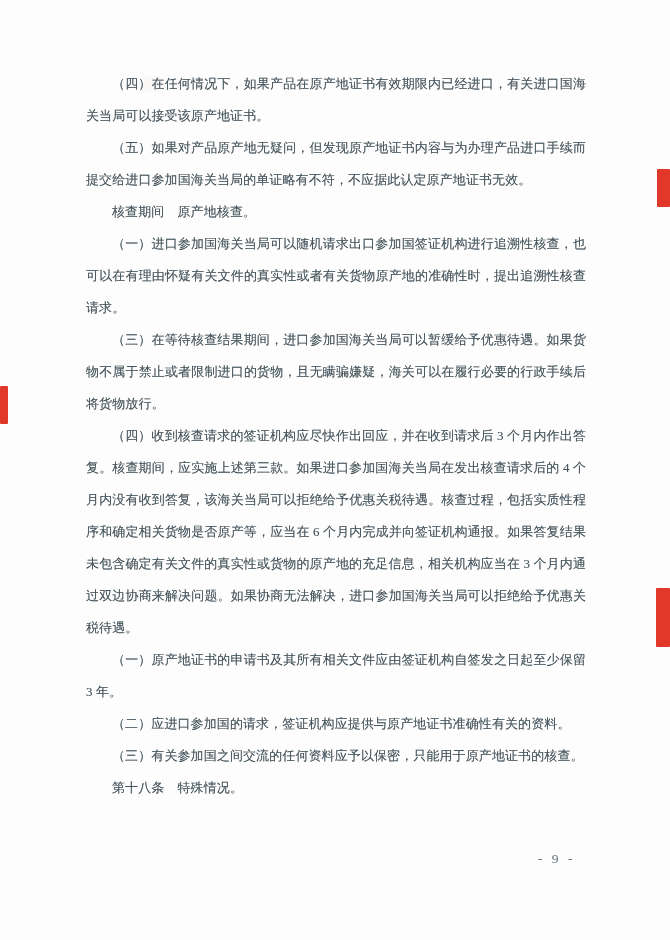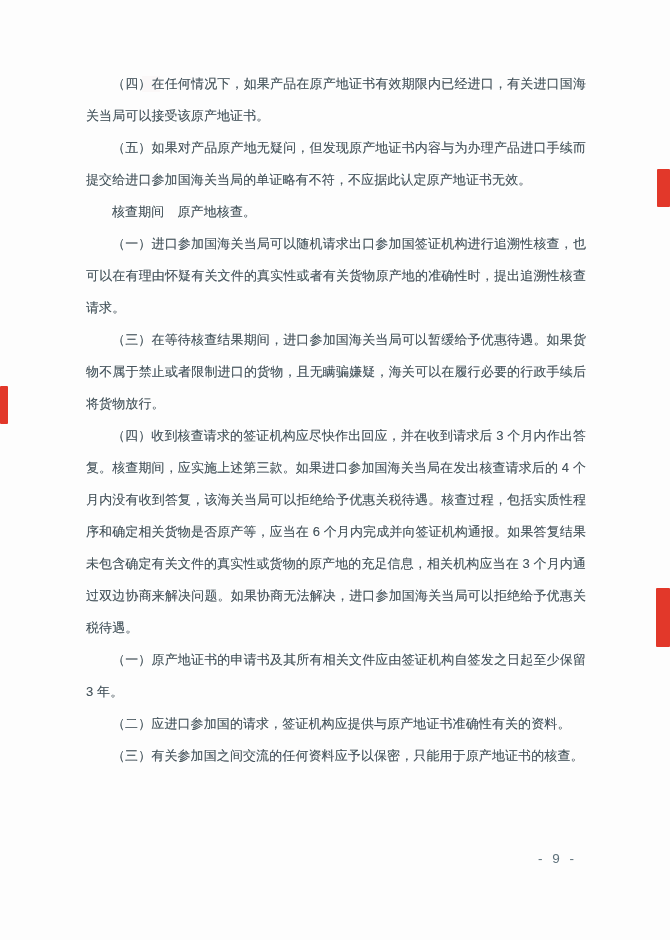--- a/index.html
+++ b/index.html
@@ -2,21 +2,21 @@
 <html><head>
 <meta charset="utf-8">
 <style>
   html, body { margin: 0; padding: 0; background: #ffffff; }
   .page {
     position: relative;
     width: 670px;
     height: 940px;
     background: #fdfdfd;
     overflow: hidden;
-    font-family: Liberation Sans, sans-serif;
+    font-family: Liberation Serif, serif;
   }
   .content {
     position: absolute;
     left: 86px;
     top: 68px;
     width: 500px;
     color: #46555d;
     font-size: 13px;
     letter-spacing: 0.1px;
     line-height: 32px;
@@ -60,20 +60,21 @@
 
   <p>（四）在任何情况下，如果产品在原产地证书有效期限内已经进口，有关进口国海关当局可以接受该原产地证书。</p>
       <p>（五）如果对产品原产地无疑问，但发现原产地证书内容与为办理产品进口手续而提交给进口参加国海关当局的单证略有不符，不应据此认定原产地证书无效。</p>
       <p>核查期间　原产地核查。</p>
       <p>（一）进口参加国海关当局可以随机请求出口参加国签证机构进行追溯性核查，也可以在有理由怀疑有关文件的真实性或者有关货物原产地的准确性时，提出追溯性核查请求。</p>
       <p>（三）在等待核查结果期间，进口参加国海关当局可以暂缓给予优惠待遇。如果货物不属于禁止或者限制进口的货物，且无瞒骗嫌疑，海关可以在履行必要的行政手续后将货物放行。</p>
       <p>（四）收到核查请求的签证机构应尽快作出回应，并在收到请求后 3 个月内作出答复。核查期间，应实施上述第三款。如果进口参加国海关当局在发出核查请求后的 4 个月内没有收到答复，该海关当局可以拒绝给予优惠关税待遇。核查过程，包括实质性程序和确定相关货物是否原产等，应当在 6 个月内完成并向签证机构通报。如果答复结果未包含确定有关文件的真实性或货物的原产地的充足信息，相关机构应当在 3 个月内通过双边协商来解决问题。如果协商无法解决，进口参加国海关当局可以拒绝给予优惠关税待遇。</p>
       <p>（一）原产地证书的申请书及其所有相关文件应由签证机构自签发之日起至少保留 3 年。</p>
       <p>（二）应进口参加国的请求，签证机构应提供与原产地证书准确性有关的资料。</p>
       <p>（三）有关参加国之间交流的任何资料应予以保密，只能用于原产地证书的核查。</p>
+      <p>第十八条　特殊情况。</p>
     </div>
 
   <div class="page-number">- 9 -</div>
 
 <div class="red-mark" style="background: rgb(226, 56, 42); top: 169px; width: 13px; height: 38px; right: 0px;"></div>
     <div class="red-mark" style="background: rgb(226, 56, 42); top: 386px; width: 8px; height: 38px; left: 0px;"></div>
     <div class="red-mark" style="background: rgb(226, 56, 42); top: 588px; width: 14px; height: 59px; right: 0px;"></div>
   </div>
 
 </body></html>

